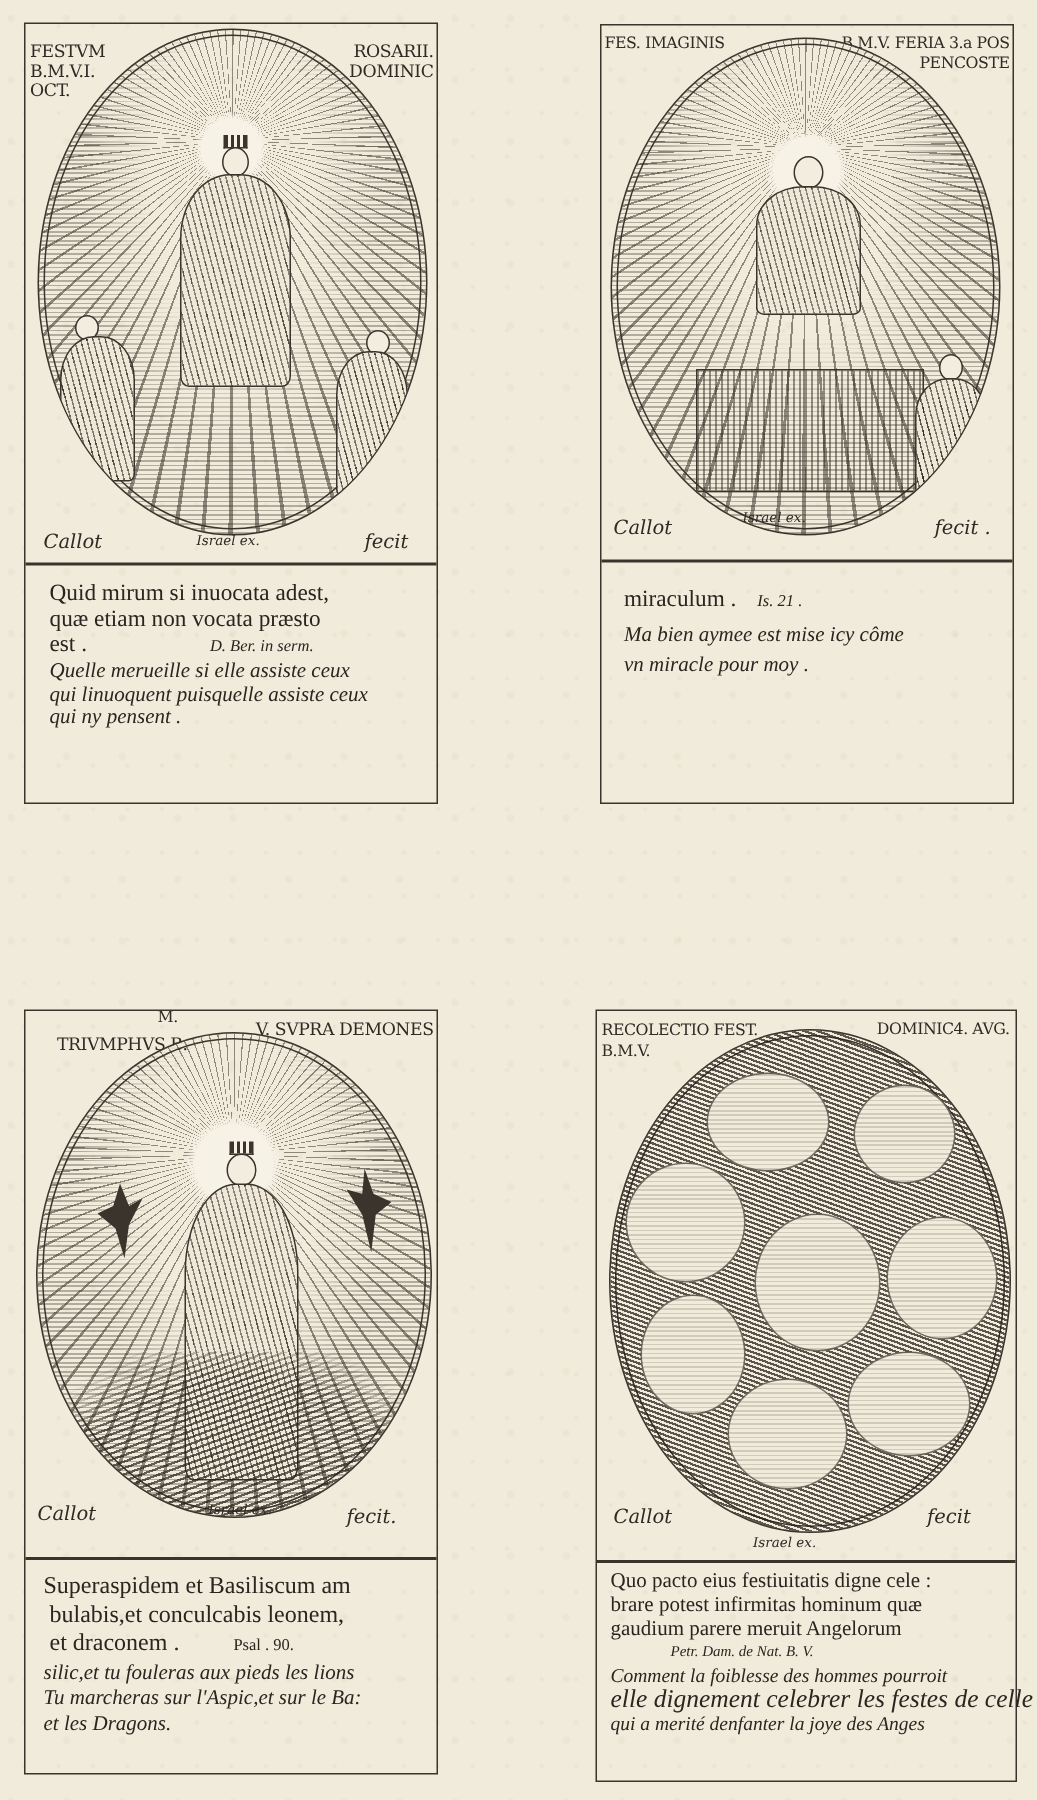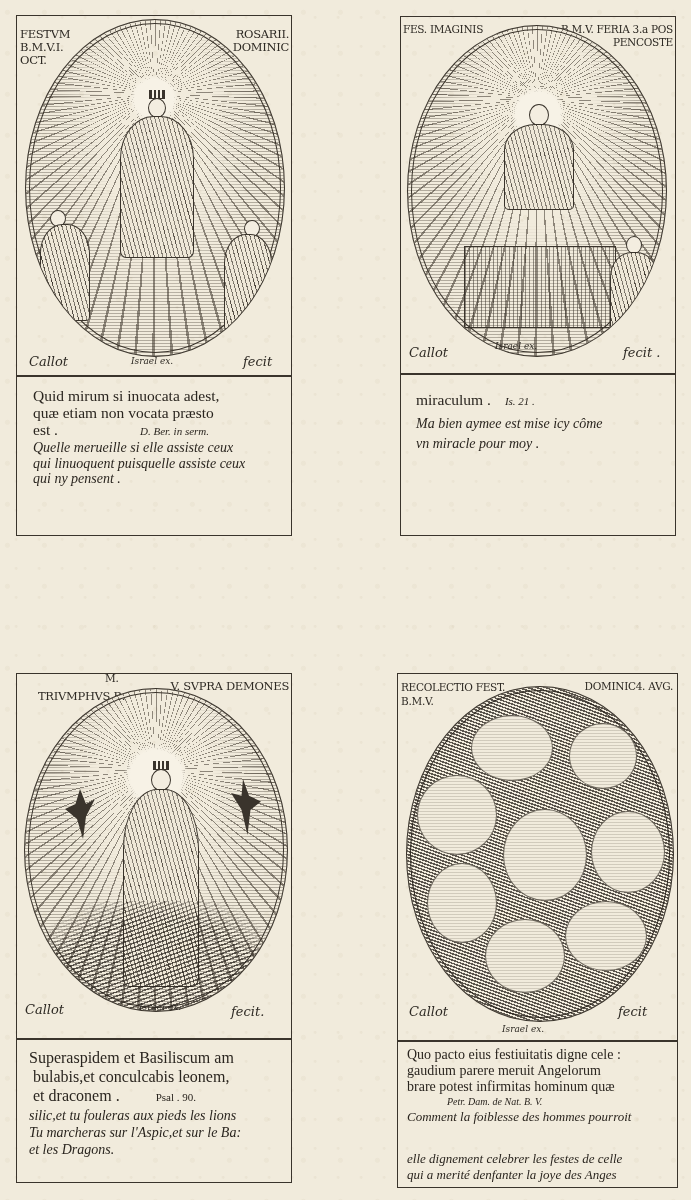--- a/index.html
+++ b/index.html
@@ -210,21 +210,21 @@
       <div class="vignette" style="left:78px; top:232px; width:78px; height:72px;"></div>
     </div>
     <div class="sig" style="left:11px; top:330px;">Callot</div>
     <div class="sig small" style="left:104px; top:350px;">Israel ex.</div>
     <div class="sig" style="left:220px; top:330px;">fecit</div>
   </div>
   <div class="divider" style="top:366px;"></div>
   <div class="text-area" style="top:368px;">
     <div class="latin" style="top:5px; left:9px; font-size:14px; line-height:16px;">
       <span class="line">Quo pacto eius festiuitatis digne cele :</span>
+      <span class="line">brare potest infirmitas hominum quæ</span>
       <span class="line">gaudium parere meruit Angelorum</span>
-      <span class="line">brare potest infirmitas hominum quæ</span>
       <span class="line cite" style="padding-left:40px; font-size:10px; line-height:14px;">Petr. Dam. de Nat. B. V.</span>
       <span class="line french" style="font-size:13px; line-height:16px;">Comment la foiblesse des hommes pourroit</span>
-      <span class="line french" style="font-size:13px; line-height:16px;margin-top:26px;">elle dignement celebrer les festes de celle</span>
+      <span class="line french" style="font-size:17px; line-height:16px;">elle dignement celebrer les festes de celle</span>
       <span class="line french" style="font-size:13px; line-height:16px;">qui a merité denfanter la joye des Anges</span>
     </div>
   </div>
 </div>
 
 </body></html>

